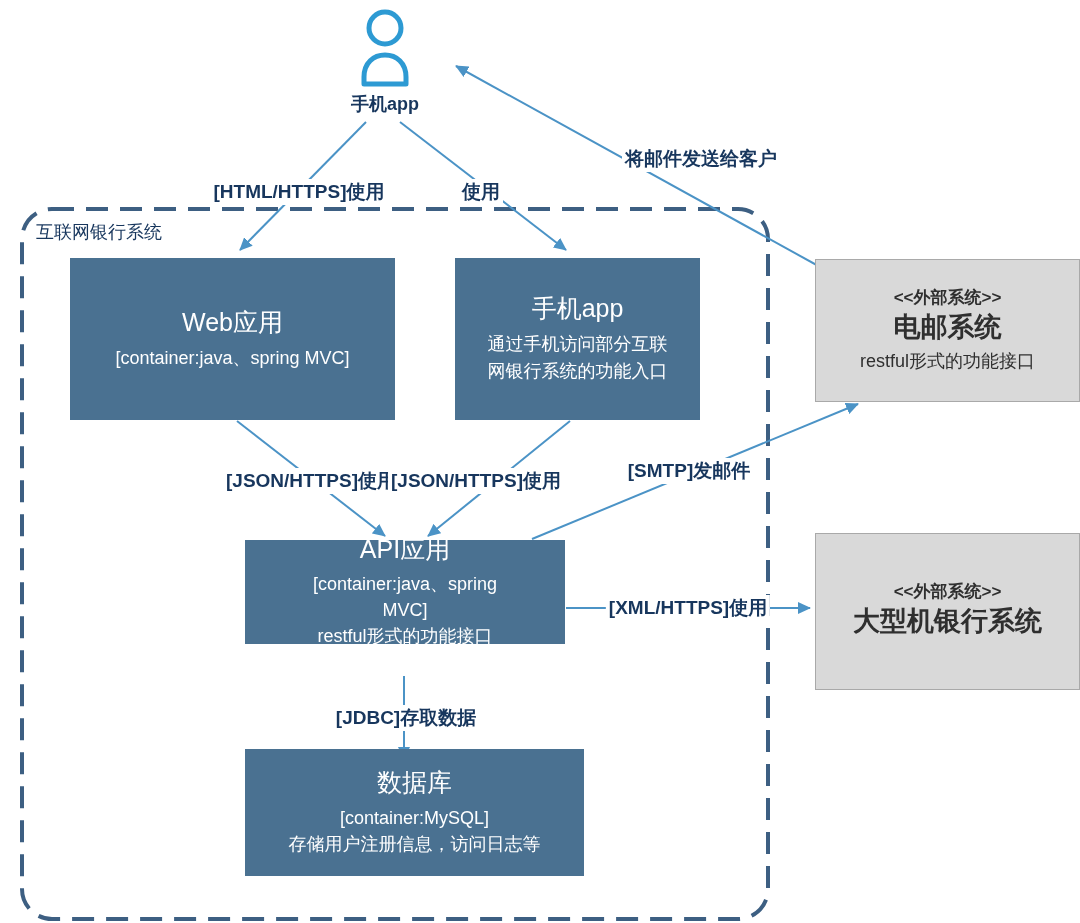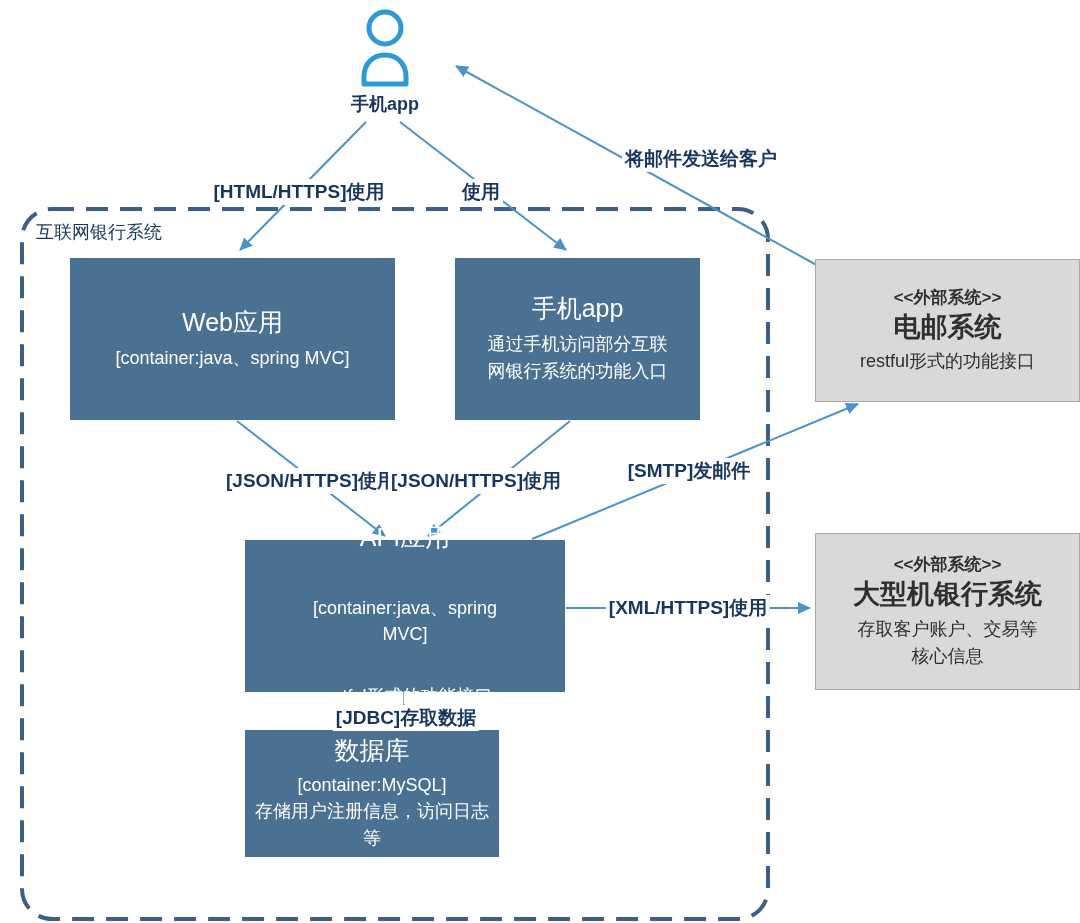--- a/index.html
+++ b/index.html
@@ -113,44 +113,42 @@
     <div class="title">Web应用</div>
     <div class="tech">[container:java、spring MVC]</div>
   </div>
 
   <div class="node" style="left:455px; top:258px; width:245px; height:162px;">
     <div class="title">手机app</div>
     <div class="desc">通过手机访问部分互联
 网银行系统的功能入口</div>
   </div>
 
-  <div class="node" style="left:245px; top:540px; width:320px; height:152px;gap:36px;">
+  <div class="node" style="left:245px; top:540px; width:320px; height:104px;">
     <div class="title">API应用</div>
     <div class="tech">[container:java、spring
 MVC]</div>
     <div class="desc">restful形式的功能接口</div>
   </div>
 
-  <div class="node" style="left:245px; top:730px; width:254px; height:127px;">
+  <div class="node" style="left:245px; top:749px; width:339px; height:127px;">
     <div class="title">数据库</div>
     <div class="tech">[container:MySQL]</div>
     <div class="desc">存储用户注册信息，访问日志等</div>
   </div>
 
   <div class="node ext" style="left:815px; top:259px; width:265px; height:143px;">
     <div class="stereo">&lt;&lt;外部系统&gt;&gt;</div>
     <div class="title">电邮系统</div>
     <div class="desc">restful形式的功能接口</div>
   </div>
 
   <div class="node ext" style="left:815px; top:533px; width:265px; height:157px;">
     <div class="stereo">&lt;&lt;外部系统&gt;&gt;</div>
     <div class="title">大型机银行系统</div>
-    <div class="desc">存取客户账户、交易等
-核心信息</div>
   </div>
 
   <div class="edge-label" style="left:299px; top:179px;">[HTML/HTTPS]使用</div>
   <div class="edge-label" style="left:481px; top:179px;">使用</div>
   <div class="edge-label" style="left:701px; top:146px;">将邮件发送给客户</div>
   <div class="edge-label" style="left:311px; top:468px;">[JSON/HTTPS]使用</div>
   <div class="edge-label" style="left:476px; top:468px;">[JSON/HTTPS]使用</div>
   <div class="edge-label" style="left:689px; top:458px;">[SMTP]发邮件</div>
   <div class="edge-label" style="left:688px; top:595px;">[XML/HTTPS]使用</div>
   <div class="edge-label" style="left:406px; top:705px;">[JDBC]存取数据</div>

